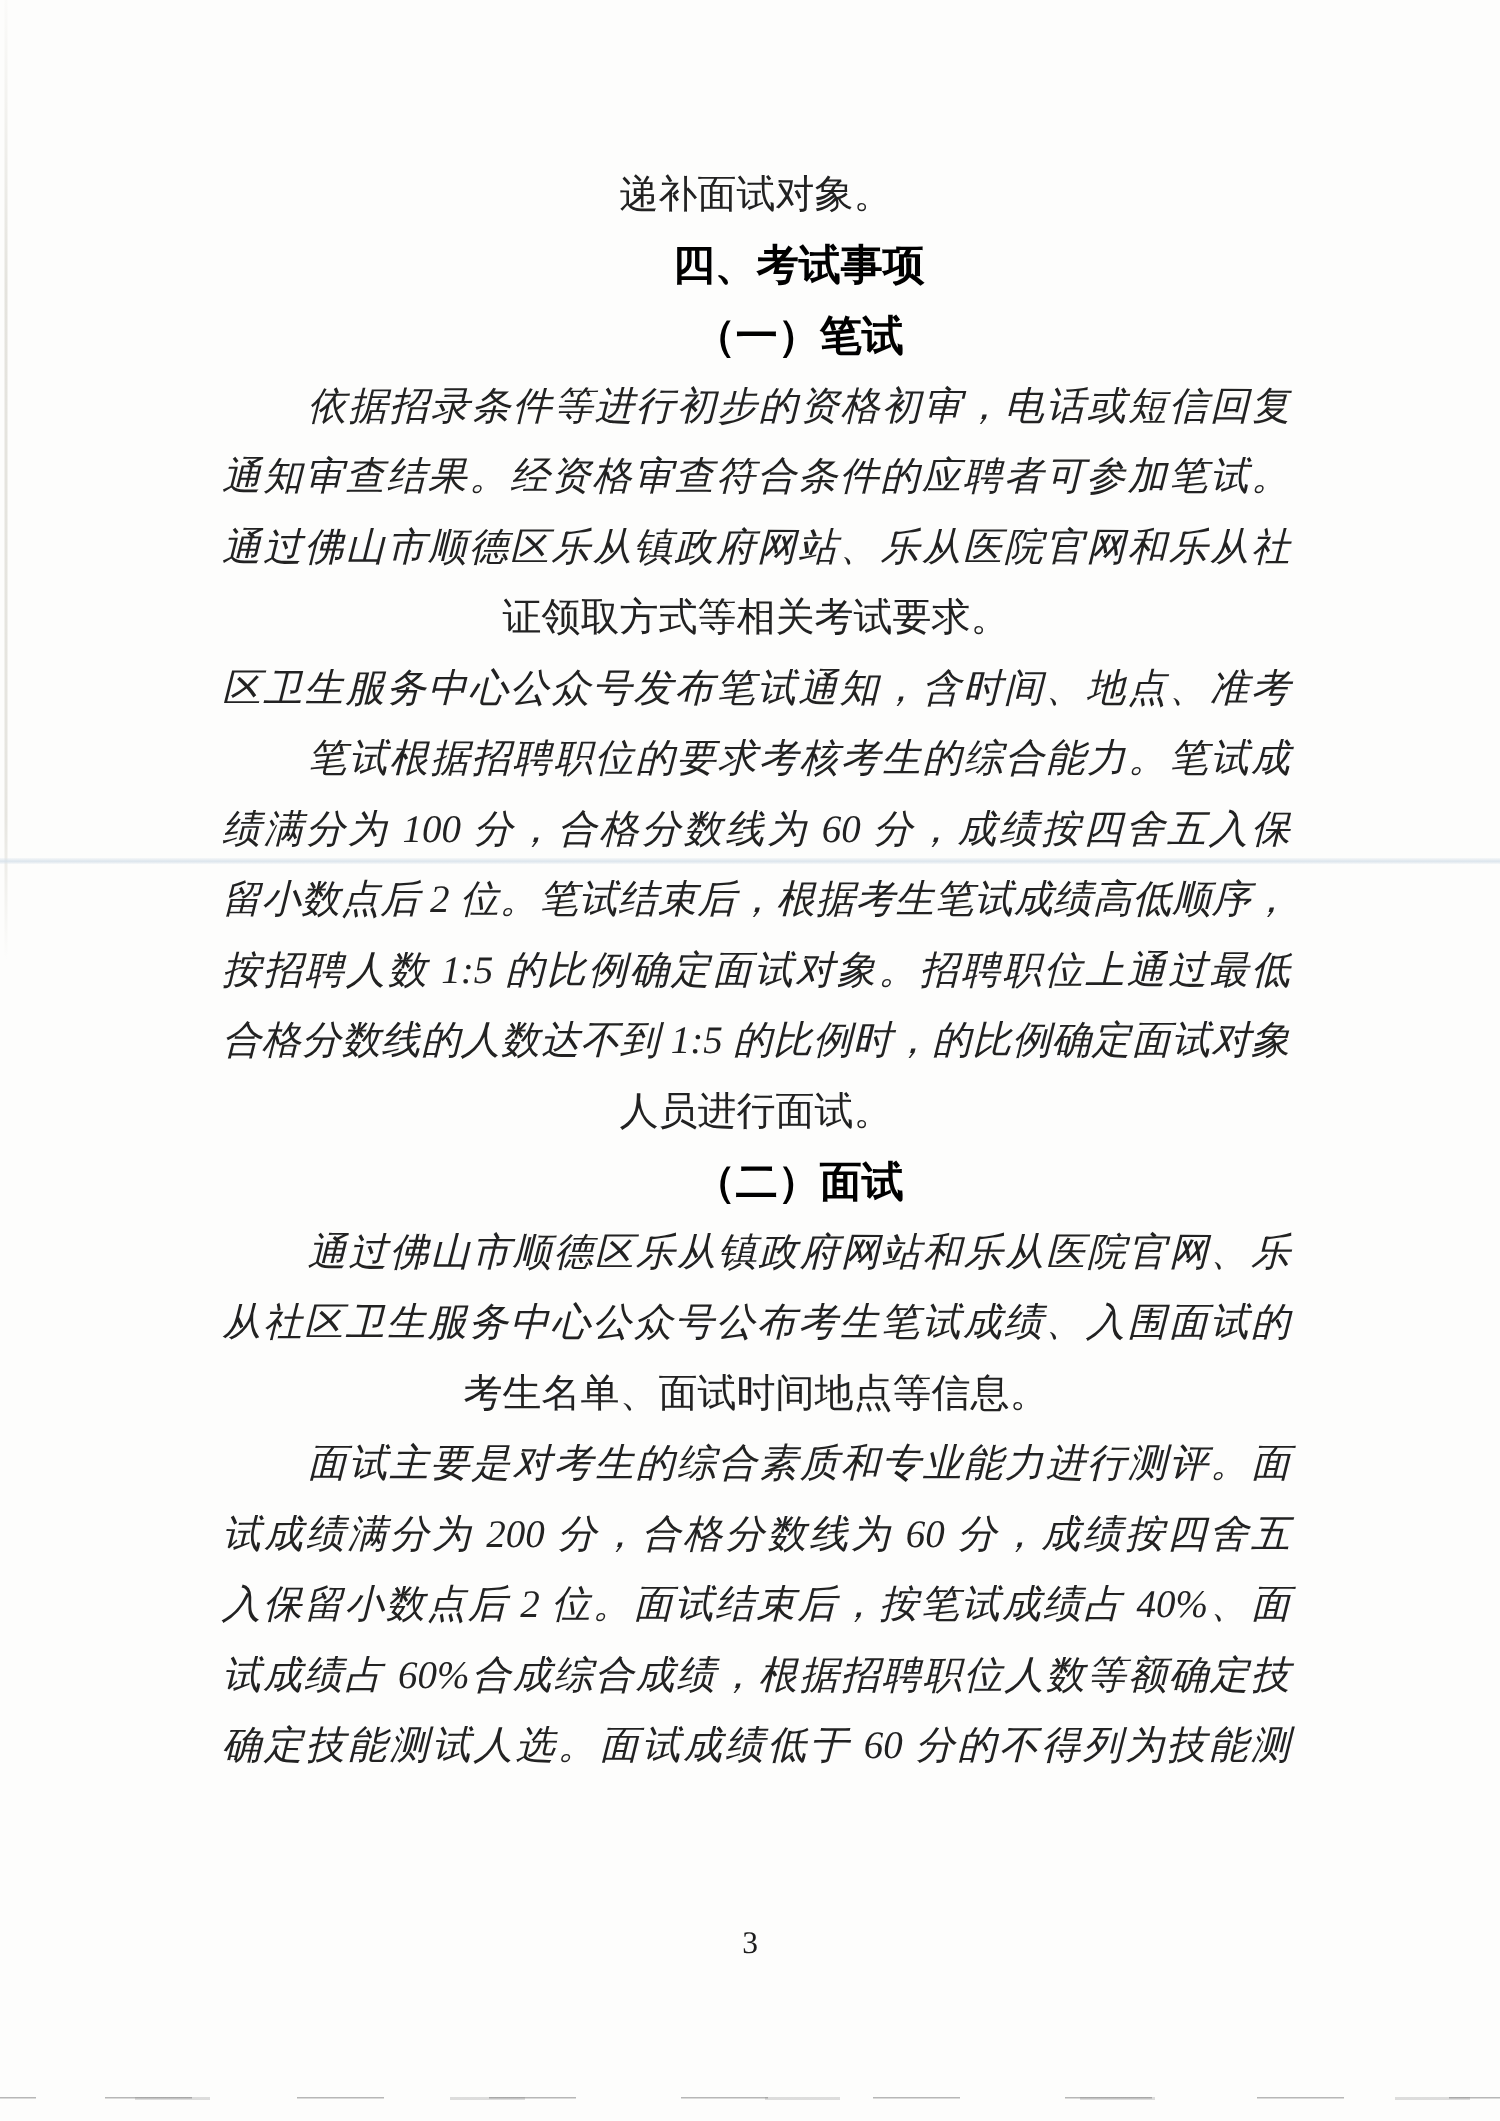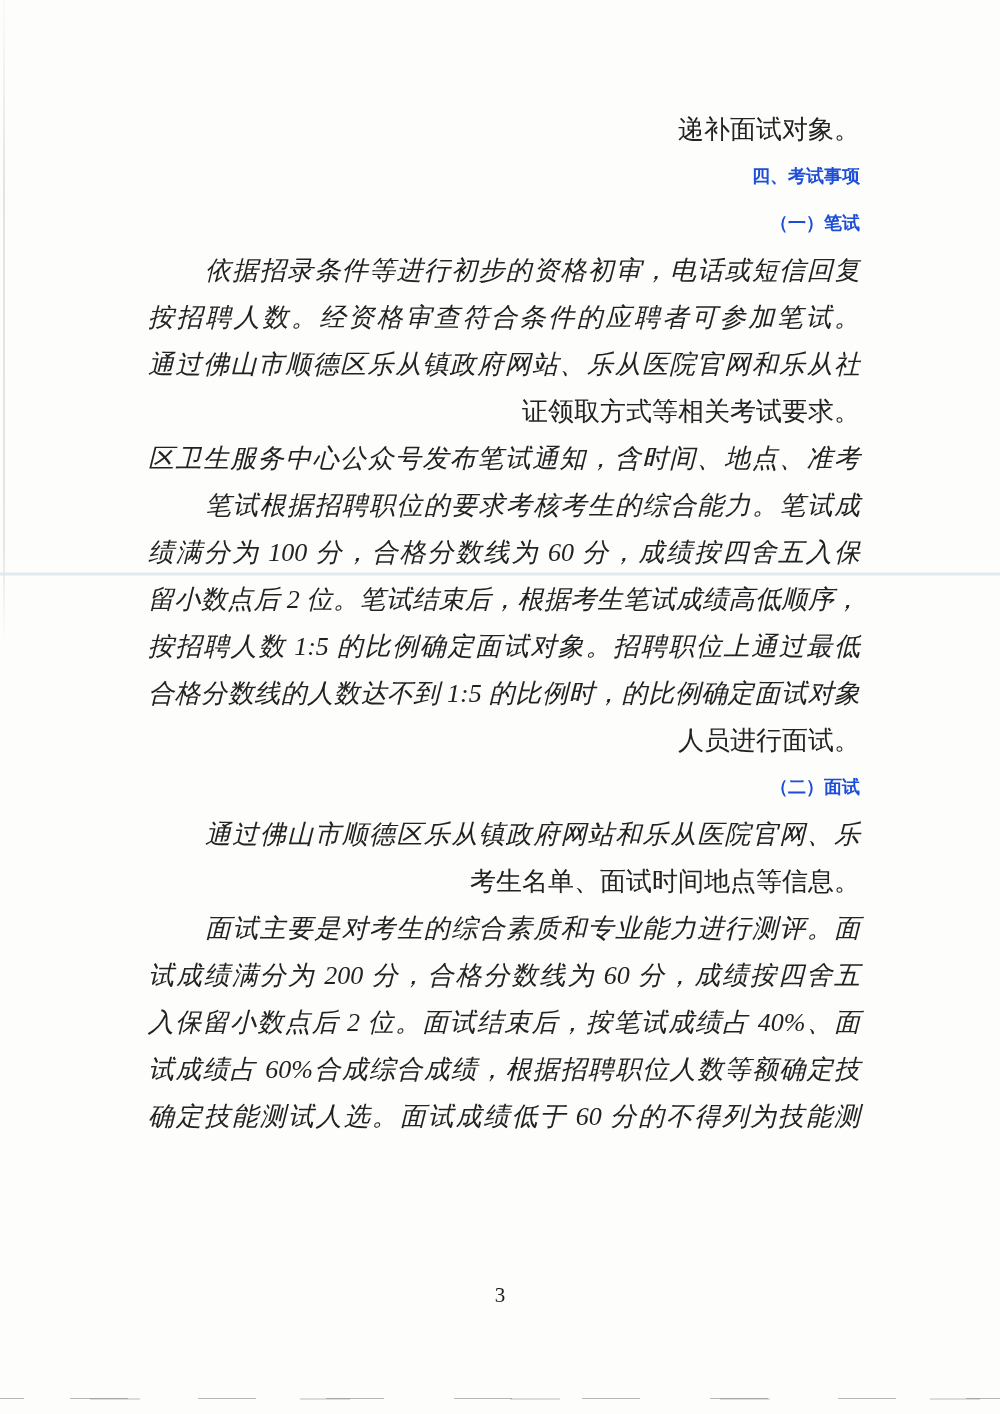--- a/index.html
+++ b/index.html
@@ -63,36 +63,36 @@
   .textblock {
     position: absolute;
     left: 148px;
     top: 106px;
     width: 712px;
   }
   .line {
     height: 47px;
     line-height: 47px;
     font-size: 26px;
-    text-align: right;
+    text-align: center;
   }
   .line.justify {
     text-align: justify;
     text-align-last: justify;
     text-justify: inter-ideograph;
     font-style: italic;
   }
   .line.indent {
     padding-left: 57px;
   }
   .line.heading {
     font-family: "Liberation Sans", "DejaVu Sans", sans-serif;
     font-weight: bold;
-    font-size: 18px;
-    color: #1d4ed8;
+    font-size: 28px;
+    color: #000000;
   }
   .pagenum {
     position: absolute;
     top: 1278px;
     left: 0;
     width: 100%;
     height: 34px;
     line-height: 34px;
     text-align: center;
     font-size: 21px;
@@ -104,32 +104,33 @@
 <body>
 
 <div class="sheet">
   <div class="scan-vline"></div>
   <div class="scan-hline"></div>
   <div class="textblock" id="textblock">
       <div class="line body">递补面试对象。</div>
       <div class="line heading indent">四、考试事项</div>
       <div class="line heading indent">（一）笔试</div>
       <div class="line body indent justify">依据招录条件等进行初步的资格初审，电话或短信回复</div>
-      <div class="line body justify">按招聘人数。经资格审查符合条件的应聘者可参加笔试。</div>
+      <div class="line body justify">通知审查结果。经资格审查符合条件的应聘者可参加笔试。</div>
       <div class="line body justify">通过佛山市顺德区乐从镇政府网站、乐从医院官网和乐从社</div>
       <div class="line body">证领取方式等相关考试要求。</div>
       <div class="line body justify">区卫生服务中心公众号发布笔试通知，含时间、地点、准考</div>
       <div class="line body indent justify">笔试根据招聘职位的要求考核考生的综合能力。笔试成</div>
       <div class="line body justify">绩满分为 100 分，合格分数线为 60 分，成绩按四舍五入保</div>
       <div class="line body justify">留小数点后 2 位。笔试结束后，根据考生笔试成绩高低顺序，</div>
       <div class="line body justify">按招聘人数 1:5 的比例确定面试对象。招聘职位上通过最低</div>
       <div class="line body justify">合格分数线的人数达不到 1:5 的比例时，的比例确定面试对象</div>
       <div class="line body">人员进行面试。</div>
       <div class="line heading indent">（二）面试</div>
       <div class="line body indent justify">通过佛山市顺德区乐从镇政府网站和乐从医院官网、乐</div>
+      <div class="line body justify">从社区卫生服务中心公众号公布考生笔试成绩、入围面试的</div>
       <div class="line body">考生名单、面试时间地点等信息。</div>
       <div class="line body indent justify">面试主要是对考生的综合素质和专业能力进行测评。面</div>
       <div class="line body justify">试成绩满分为 200 分，合格分数线为 60 分，成绩按四舍五</div>
       <div class="line body justify">入保留小数点后 2 位。面试结束后，按笔试成绩占 40%、面</div>
       <div class="line body justify">试成绩占 60%合成综合成绩，根据招聘职位人数等额确定技</div>
       <div class="line body justify">确定技能测试人选。面试成绩低于 60 分的不得列为技能测</div>
     </div>
   <div class="pagenum">3</div>
   <div class="scan-dashes"></div>
 </div>

